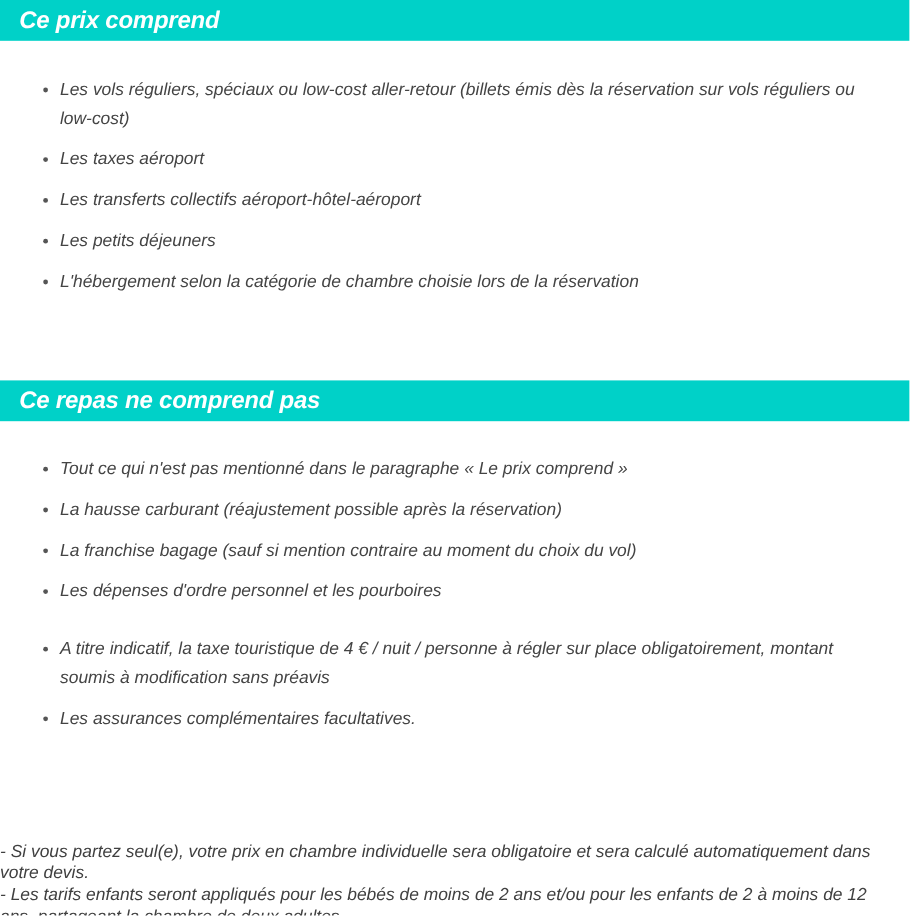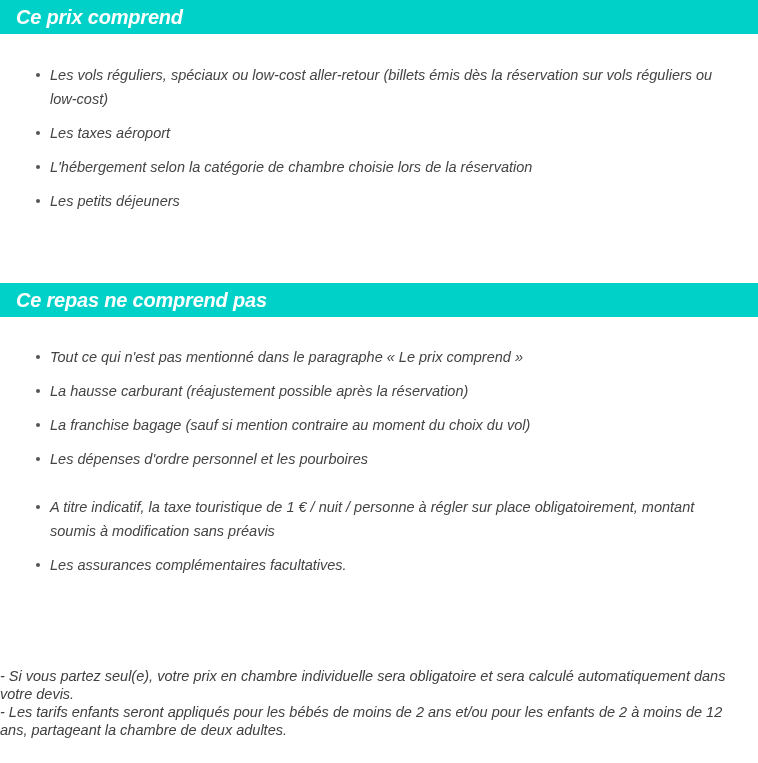--- a/index.html
+++ b/index.html
@@ -94,35 +94,36 @@
 <body>
 
 <div class="page">
 
   <div class="section-header">
     <span class="title">Ce prix comprend</span>
   </div>
   <ul class="bullet-list list-block-1">
     <li class="bullet-item">Les vols réguliers, spéciaux ou low-cost aller-retour (billets émis dès la réservation sur vols réguliers ou low-cost)</li>
     <li class="bullet-item">Les taxes aéroport</li>
+    <li class="bullet-item">Les transferts collectifs aéroport-hôtel-aéroport</li>
+    <li class="bullet-item">Les petits déjeuners</li>
     <li class="bullet-item">L'hébergement selon la catégorie de chambre choisie lors de la réservation</li>
-    <li class="bullet-item">Les petits déjeuners</li>
   </ul>
 
   <div class="gap-after-1"></div>
 
   <div class="section-header">
     <span class="title">Ce repas ne comprend pas</span>
   </div>
   <ul class="bullet-list list-block-2">
     <li class="bullet-item">Tout ce qui n'est pas mentionné dans le paragraphe « Le prix comprend »</li>
     <li class="bullet-item">La hausse carburant (réajustement possible après la réservation)</li>
     <li class="bullet-item">La franchise bagage (sauf si mention contraire au moment du choix du vol)</li>
     <li class="bullet-item">Les dépenses d'ordre personnel et les pourboires</li>
-    <li class="bullet-item spaced">A titre indicatif, la taxe touristique de 1 € / nuit / personne à régler sur place obligatoirement, montant soumis à modification sans préavis</li>
+    <li class="bullet-item spaced">A titre indicatif, la taxe touristique de 4 € / nuit / personne à régler sur place obligatoirement, montant soumis à modification sans préavis</li>
     <li class="bullet-item">Les assurances complémentaires facultatives.</li>
   </ul>
 
   <div class="gap-after-2"></div>
 
   <div class="note-block">
     <p class="note-line">- Si vous partez seul(e), votre prix en chambre individuelle sera obligatoire et sera calculé automatiquement dans votre devis.</p>
     <p class="note-line">- Les tarifs enfants seront appliqués pour les bébés de moins de 2 ans et/ou pour les enfants de 2 à moins de 12 ans, partageant la chambre de deux adultes.</p>
 
   </div>

